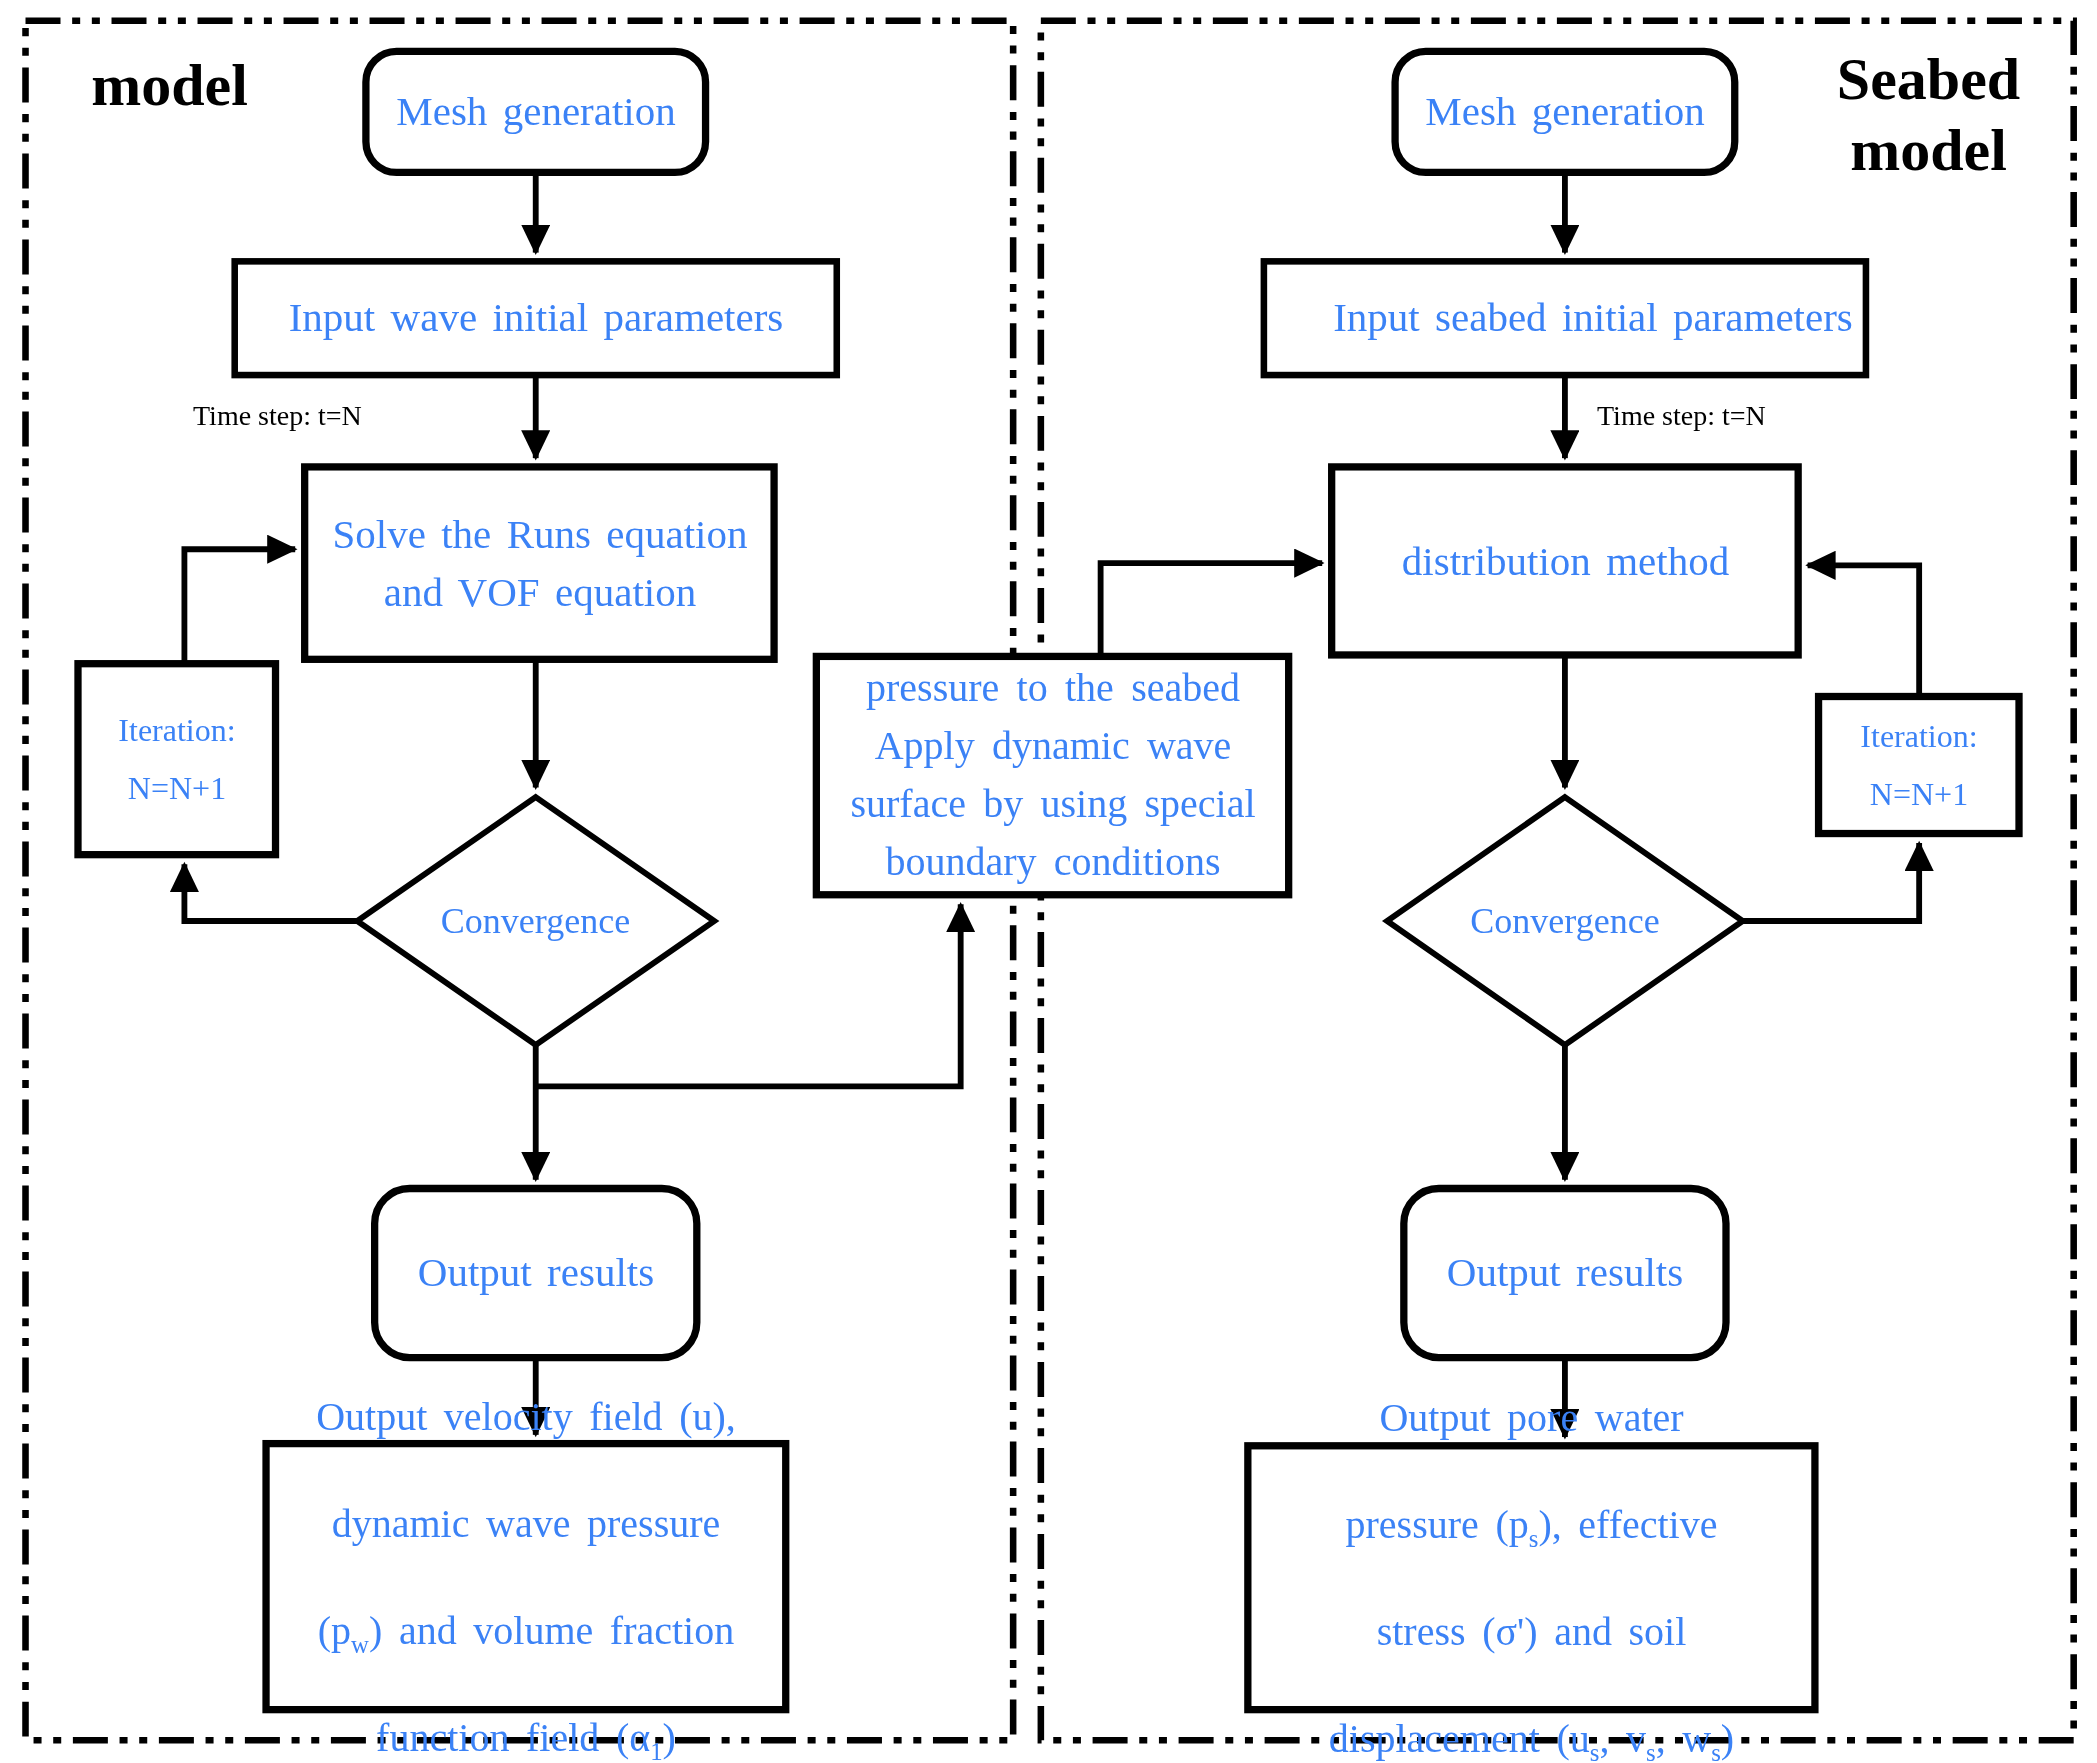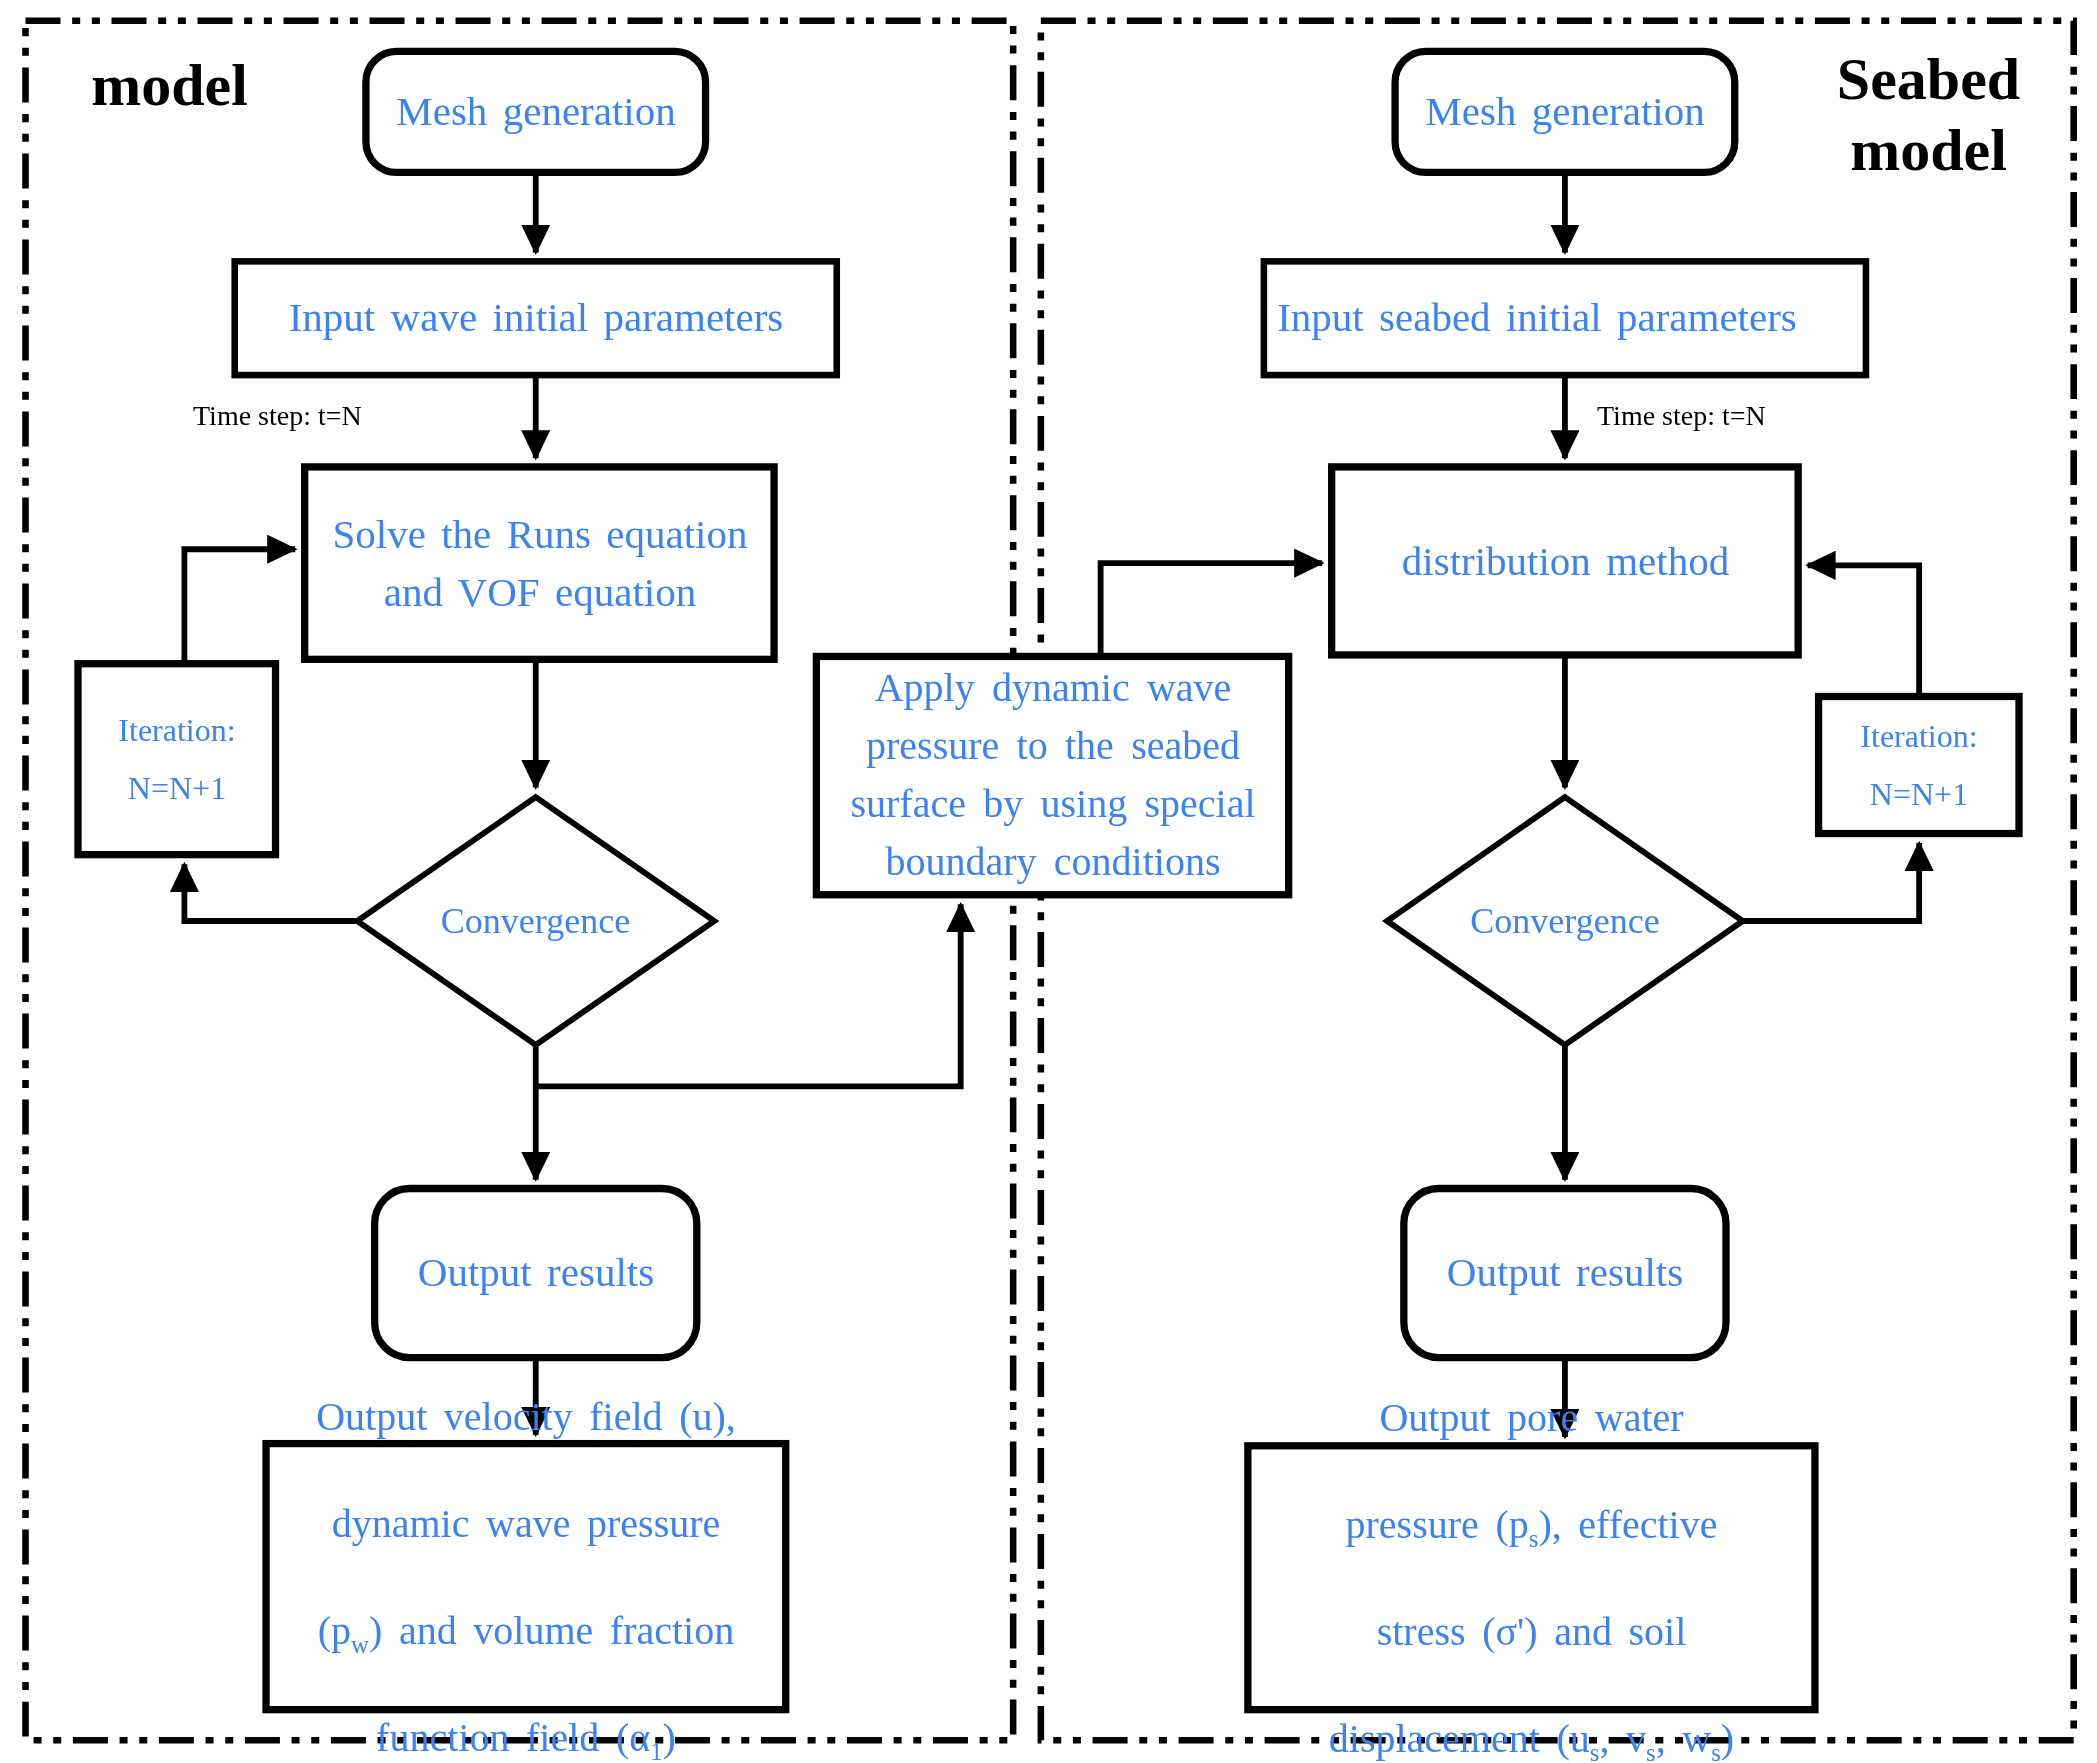--- a/index.html
+++ b/index.html
@@ -127,30 +127,30 @@
     <div class="line">Output results</div>
   </div>
   <div class="lbl final-label" style="left:266px;top:1444px;width:520px;height:266px;">
     <div class="line">Output velocity field (u),</div>
     <div class="line">dynamic wave pressure</div>
     <div class="line">(p<sub>w</sub>) and volume fraction</div>
     <div class="line">function field (α<sub>1</sub>)</div>
   </div>
 
   <div class="lbl apply-label" style="left:817px;top:656px;width:472px;height:238px;">
+    <div class="line">pressure to the seabed</div>
     <div class="line">Apply dynamic wave</div>
-    <div class="line">pressure to the seabed</div>
     <div class="line">surface by using special</div>
     <div class="line">boundary conditions</div>
   </div>
 
   <div class="lbl box-label" style="left:1395px;top:51px;width:340px;height:121px;">
     <div class="line">Mesh generation</div>
   </div>
-  <div class="lbl box-label" style="left:1236px;top:261px;width:602px;height:114px;justify-content:center;">
+  <div class="lbl box-label" style="left:1292px;top:261px;width:602px;height:114px;justify-content:center;">
     <div class="line">Input seabed initial parameters</div>
   </div>
   <div class="timestep" style="left:1597px;top:400px;width:321px;">Time step: t=N</div>
   <div class="lbl box-label solve-label" style="left:1332px;top:467px;width:467px;height:188px;">
     <div class="line">distribution method</div>
   </div>
   <div class="lbl small-label iter-label" style="left:1819px;top:696px;width:200px;height:137px;">
     <div class="line">Iteration:</div>
     <div class="line">N=N+1</div>
   </div>

